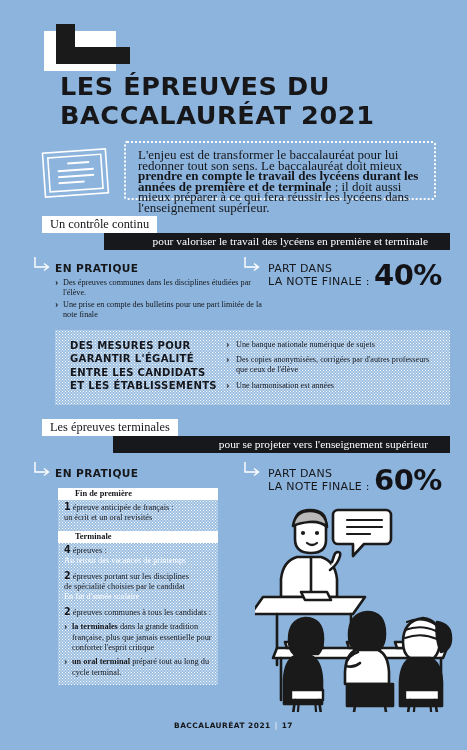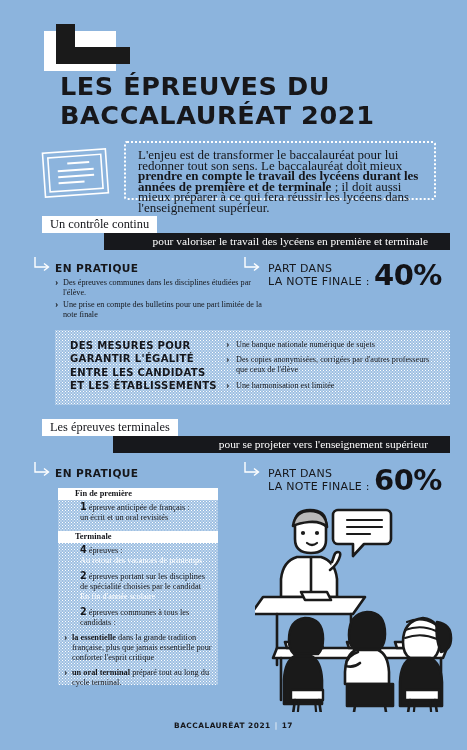--- a/index.html
+++ b/index.html
@@ -239,21 +239,21 @@
     line-height: 12px;
     height: 12px;
     padding-left: 17px;
     color: #14151a;
     margin-bottom: 2px;
   }
   .dline {
     font-size: 8.3px;
     line-height: 10.4px;
     color: #16171b;
-    padding-left: 22px;
+    padding-left: 6px;
   }
   .dline .num {
     font-family: "DejaVu Sans", sans-serif;
     font-weight: bold;
     font-size: 9.6px;
   }
   .dline.light { color: #ffffff; }
   .dline.ind {
     position: relative;
     padding-left: 14px;
@@ -363,21 +363,21 @@
   <div class="halftone" style="left:55px; top:330px; width:395px; height:75px;"></div>
   <div class="measures-title" style="left:70px; top:339px;">
     <div>DES MESURES POUR</div>
     <div>GARANTIR L'ÉGALITÉ</div>
     <div>ENTRE LES CANDIDATS</div>
     <div>ET LES ÉTABLISSEMENTS</div>
   </div>
   <div class="measures-list" style="left:226px; top:340px;">
     <div class="li">Une banque nationale numérique de sujets</div>
     <div class="li">Des copies anonymisées, corrigées par d'autres professeurs que ceux de l'élève</div>
-    <div class="li">Une harmonisation est limitée</div>
+    <div class="li">Une harmonisation est années</div>
   </div>
 
   <div class="band-white" style="left:42px; top:419px;">Les épreuves terminales</div>
   <div class="band-black" style="left:113px; top:436px; width:337px; box-sizing:border-box;">pour se projeter vers l'enseignement supérieur</div>
 
   <div class="hook" style="left:33px; top:461px;">
     <svg width="18" height="18" viewBox="0 0 18 18" fill="none" stroke="#ffffff" stroke-width="1.4">
       <path d="M2 1 L2 11 L15 11"></path>
         <path d="M11 7.5 L15.5 11 L11 14.5"></path>
     </svg>
@@ -401,21 +401,21 @@
     <div class="dline"><span class="num">1</span> <span>épreuve anticipée de français :</span></div>
     <div class="dline">un écrit et un oral revisités</div>
     <div class="sp"></div>
     <div class="wbar">Terminale</div>
     <div class="dline"><span class="num">4</span> <span>épreuves :</span></div>
     <div class="dline light">Au retour des vacances de printemps</div>
     <div class="dline" style="margin-top:4px;"><span class="num">2</span> <span>épreuves portant sur les disciplines</span></div>
     <div class="dline">de spécialité choisies par le candidat</div>
     <div class="dline light">En fin d'année scolaire</div>
     <div class="dline" style="margin-top:4px;"><span class="num">2</span> <span>épreuves communes à tous les candidats :</span></div>
-    <div class="dline ind" style="margin-top:4px;"><b>la essentielle</b><span> dans la grande tradition française, plus que jamais essentielle pour conforter l'esprit critique</span></div>
+    <div class="dline ind" style="margin-top:4px;"><b>la terminales</b><span> dans la grande tradition française, plus que jamais essentielle pour conforter l'esprit critique</span></div>
     <div class="dline ind" style="margin-top:4px;"><b>un oral terminal</b><span> préparé tout au long du cycle terminal.</span></div>
   </div>
 
   <div class="illus">
     <svg width="205" height="212" viewBox="0 0 205 212">
       <g stroke="#1a1a1a" stroke-width="2.6" fill="none" stroke-linejoin="round" stroke-linecap="round">
 
         <g fill="#ffffff">
           <path d="M83 10 h48 a5 5 0 0 1 5 5 v24 a5 5 0 0 1 -5 5 h-22 l-11 12 v-12 h-15 a5 5 0 0 1 -5 -5 v-24 a5 5 0 0 1 5 -5 z"></path>
         </g>

